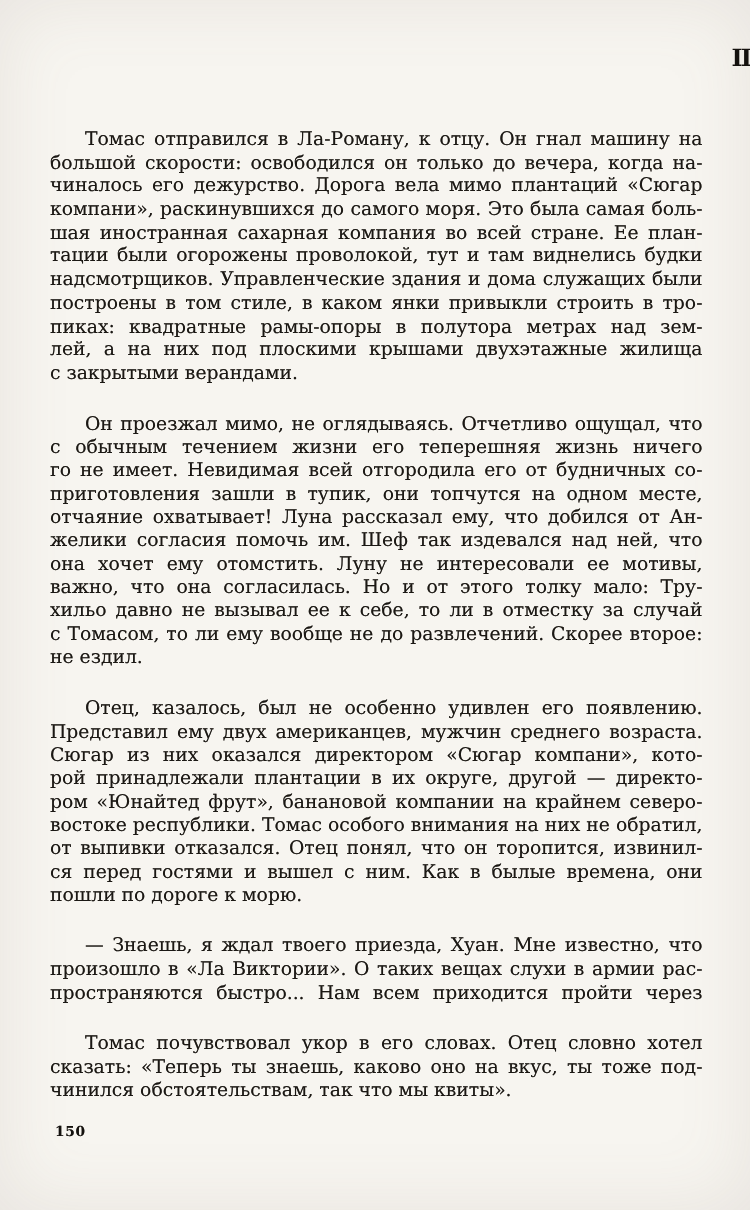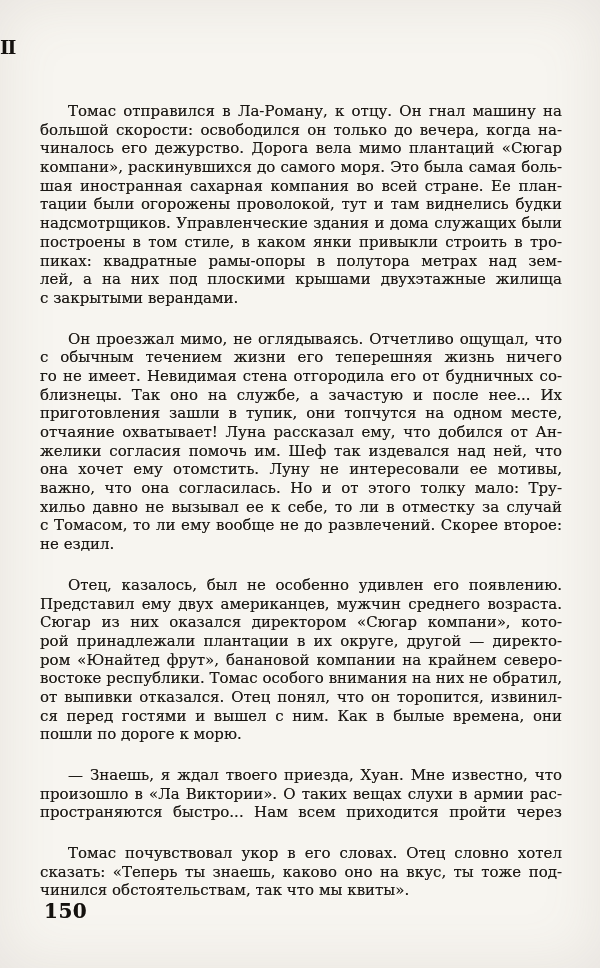--- a/index.html
+++ b/index.html
@@ -14,21 +14,21 @@
     box-shadow: inset 0 0 60px rgba(120,110,95,0.12);
     font-family: "DejaVu Serif", "Liberation Serif", serif;
     color: #1b1814;
     overflow: hidden;
   }
   .chapter-heading {
     position: absolute;
     top: 36px;
     left: 0;
     width: 100%;
-    text-align: left;
+    text-align: right;
     font-size: 19px;
     font-weight: bold;
     letter-spacing: -1.5px;
     color: #14110e;
   }
   .body-text {
     position: absolute;
     top: 80px;
     left: 40px;
     width: 522px;
@@ -52,21 +52,21 @@
     text-indent: 28px;
     margin-top: 22px;
   }
   .text-line.last {
     text-align-last: left;
   }
   .page-number {
     position: absolute;
     top: 899px;
     left: 44px;
-    font-size: 20px;
+    font-size: 11px;
     font-weight: bold;
     letter-spacing: 0.5px;
     color: #14110e;
     text-shadow: 0 0 0.4px rgba(20,15,10,0.55);
   }
 </style>
 </head>
 <body>
 
 <div class="page">
@@ -82,22 +82,21 @@
         <div class="text-line">тации были огорожены проволокой, тут и там виднелись будки</div>
         <div class="text-line">надсмотрщиков. Управленческие здания и дома служащих были</div>
         <div class="text-line">построены в том стиле, в каком янки привыкли строить в тро-</div>
         <div class="text-line">пиках: квадратные рамы-опоры в полутора  метрах над зем-</div>
         <div class="text-line">лей, а на них под плоскими крышами  двухэтажные  жилища</div>
         <div class="text-line last">с закрытыми верандами.</div>
       </div>
       <div class="paragraph">
         <div class="text-line first">Он проезжал мимо, не оглядываясь. Отчетливо ощущал, что</div>
         <div class="text-line">с обычным течением жизни его теперешняя жизнь ничего обще-</div>
-        <div class="text-line">го не имеет. Невидимая стена отгородила его от будничных со-</div>
-        <div class="text-line">близнецы. Так оно на службе, а зачастую и после нее... Их</div>
+        <div class="text-line">го не имеет. Невидимая всей отгородила его от будничных со-</div>
         <div class="text-line">приготовления зашли в тупик,  они  топчутся на одном месте,</div>
         <div class="text-line">отчаяние охватывает! Луна рассказал ему, что добился от Ан-</div>
         <div class="text-line">желики согласия помочь им. Шеф так издевался над ней, что</div>
         <div class="text-line">она хочет ему отомстить. Луну не интересовали ее мотивы,</div>
         <div class="text-line">важно, что она согласилась. Но и от этого толку мало: Тру-</div>
         <div class="text-line">хильо давно не вызывал ее к себе, то ли в отместку за случай</div>
         <div class="text-line">с Томасом, то ли ему вообще не до развлечений. Скорее второе:</div>
         <div class="text-line last">не ездил.</div>
       </div>
       <div class="paragraph">

